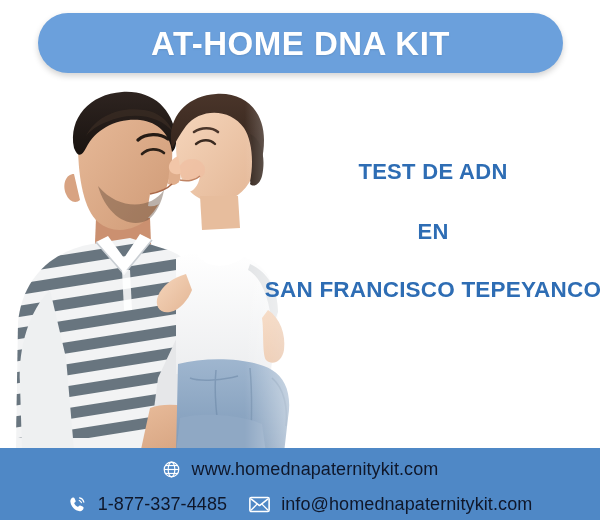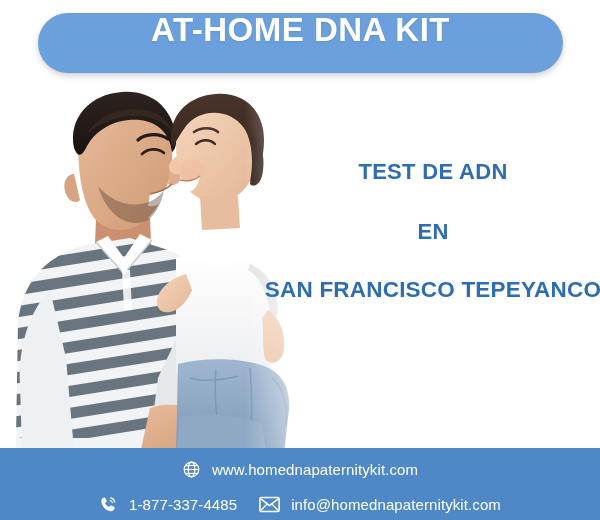--- a/index.html
+++ b/index.html
@@ -26,20 +26,21 @@
   #header-banner {
     position: absolute;
     left: 38px;
     top: 13px;
     width: 525px;
     height: 60px;
     background: #6ba0dc;
     border-radius: 30px;
     box-shadow: 0 3px 6px rgba(0,0,0,0.18);
     display: flex;
+    align-items: center;
     justify-content: center;
     z-index: 40;
   }
   #header-title {
     color: #ffffff;
     font-size: 33px;
     font-weight: bold;
     letter-spacing: 0.5px;
     line-height: 1;
     white-space: nowrap;
@@ -120,22 +121,22 @@
   }
   .footer-item + .footer-item { margin-left: 22px; }
   .footer-icon {
     display: inline-flex;
     align-items: center;
     justify-content: center;
     margin-right: 11px;
     flex: 0 0 auto;
   }
   .footer-text {
-    color: #ffffff;
-    font-size: 15px;
+    color: #0f172a;
+    font-size: 18px;
     line-height: 1;
     letter-spacing: 0.1px;
   }
 </style>
 </head>
 <body>
 
 <div id="canvas">
 
   <div id="photo-area">

